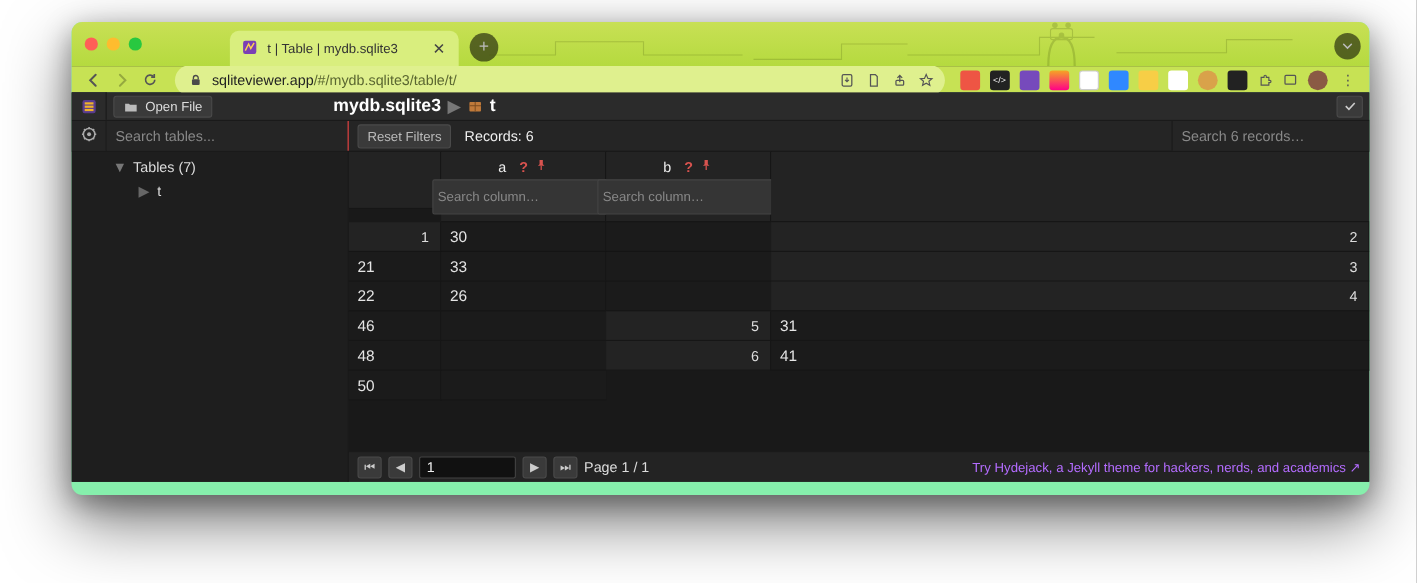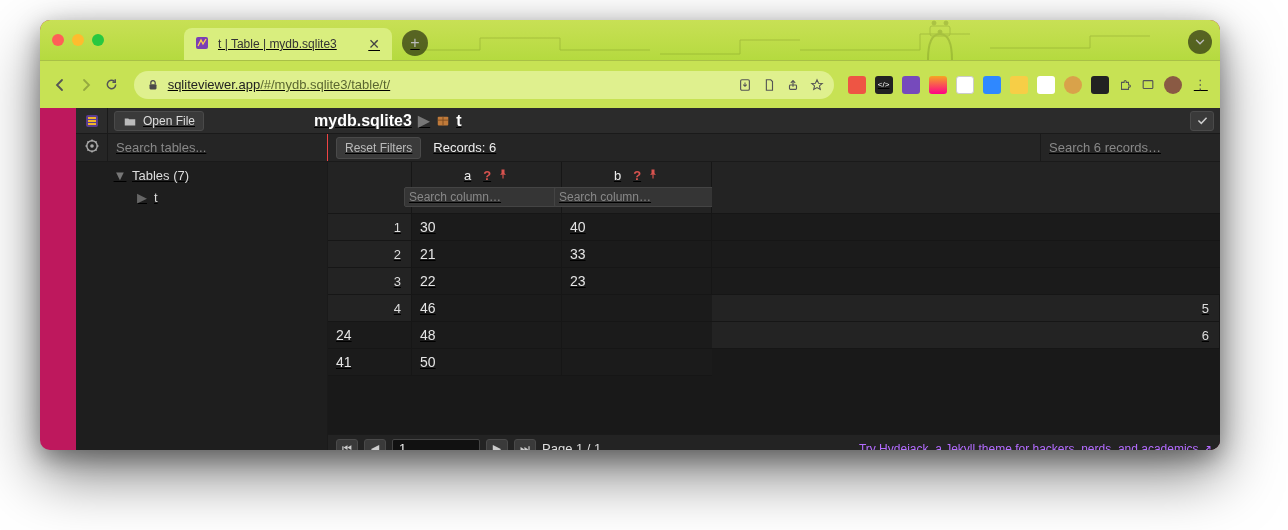--- a/index.html
+++ b/index.html
@@ -8,28 +8,27 @@
     font-size: 13px;
     background: #fff;
     width: 1288px;
     height: 530px;
     overflow: hidden;
     position: relative;
   }
   .window {
     position: absolute;
     top: 20px;
-    left: 40px;
+    left: 65px;
     width: 1180px;
     height: 430px;
     border-radius: 10px;
     overflow: hidden;
-    background: #be185d;
+    background: #86efac;
     box-shadow: 0 25px 60px rgba(0,0,0,0.5), 0 8px 25px rgba(0,0,0,0.35);
-    text-decoration: underline;
   }
 
   
   .tabstrip {
     height: 40px;
     background: linear-gradient(#c8e055, #b5da3f);
     display: flex;
     align-items: flex-end;
     padding: 0 8px 0 12px;
     position: relative;
@@ -94,21 +93,21 @@
     border-radius: 50%;
     background: rgba(0,0,0,0.55);
     color: #bbb;
     display: flex; align-items: center; justify-content: center;
     margin-bottom: 6px;
     cursor: pointer;
   }
 
   
   .toolbar {
-    height: 48px;
+    height: 24px;
     background: #c7e254;
     display: flex;
     align-items: center;
     padding: 0 10px;
     gap: 6px;
     border-top: 1px solid rgba(0,0,0,0.15);
   }
   .nav-btn {
     width: 26px; height: 26px;
     display: flex; align-items: center; justify-content: center;
@@ -153,21 +152,20 @@
   }
   .kebab { margin-left: 4px; color: #555; cursor: pointer; width: 24px; text-align: center; letter-spacing: 1px; }
 
   
   .app {
     display: flex;
     flex-direction: column;
     height: calc(100% - 76px);
     background: #191919;
     color: #ccc;
-    margin-left: 36px;
   }
 
   
   .appbar {
     height: 26px;
     background: #2b2b2b;
     display: flex;
     align-items: center;
     border-bottom: 1px solid #1a1a1a;
   }
@@ -332,21 +330,21 @@
   .col-head .row1 .q {
     color: #d9534f;
     cursor: pointer;
     font-weight: bold;
   }
   .col-head .row1 .pin {
     color: #d9534f;
     cursor: pointer;
   }
   .col-head .colsearch {
-    height: 20px;
+    height: 32px;
     background: #353535;
     border: 1px solid #444;
     border-radius: 2px;
     padding: 0 4px;
     color: #ddd;
     font-size: 12px;
     outline: none;
   }
   .col-head .colsearch::placeholder { color: #888; }
   .rownum {
@@ -650,35 +648,34 @@
                     <path d="M6 2 L10 2 L10 7 L12 9 L4 9 L6 7 Z" fill="#d9534f"></path>
                     <line x1="8" y1="9" x2="8" y2="14" stroke="#d9534f" stroke-width="1.5"></line>
                   </svg>
         </span>
       </div>
       <input class="colsearch" placeholder="Search column…" style="">
     </div>
             <div class="gh trailer-h"></div>
             <div class="gc rownum ">1</div>
             <div class="gc cell ">30</div>
-            <div class="gc cell ">40</div>
             <div class="gc trailer "></div>
             <div class="gc rownum row-even">2</div>
             <div class="gc cell row-even">21</div>
             <div class="gc cell row-even">33</div>
             <div class="gc trailer row-even"></div>
             <div class="gc rownum ">3</div>
             <div class="gc cell ">22</div>
-            <div class="gc cell ">23</div>
+            <div class="gc cell ">26</div>
             <div class="gc trailer "></div>
             <div class="gc rownum row-even">4</div>
             <div class="gc cell row-even">46</div>
             <div class="gc trailer row-even"></div>
             <div class="gc rownum ">5</div>
-            <div class="gc cell ">24</div>
+            <div class="gc cell ">31</div>
             <div class="gc cell ">48</div>
             <div class="gc trailer "></div>
             <div class="gc rownum row-even">6</div>
             <div class="gc cell row-even">41</div>
             <div class="gc cell row-even">50</div>
             <div class="gc trailer row-even"></div>
           </div>
         <div style="flex:1"></div>
 
         <div class="footer">

